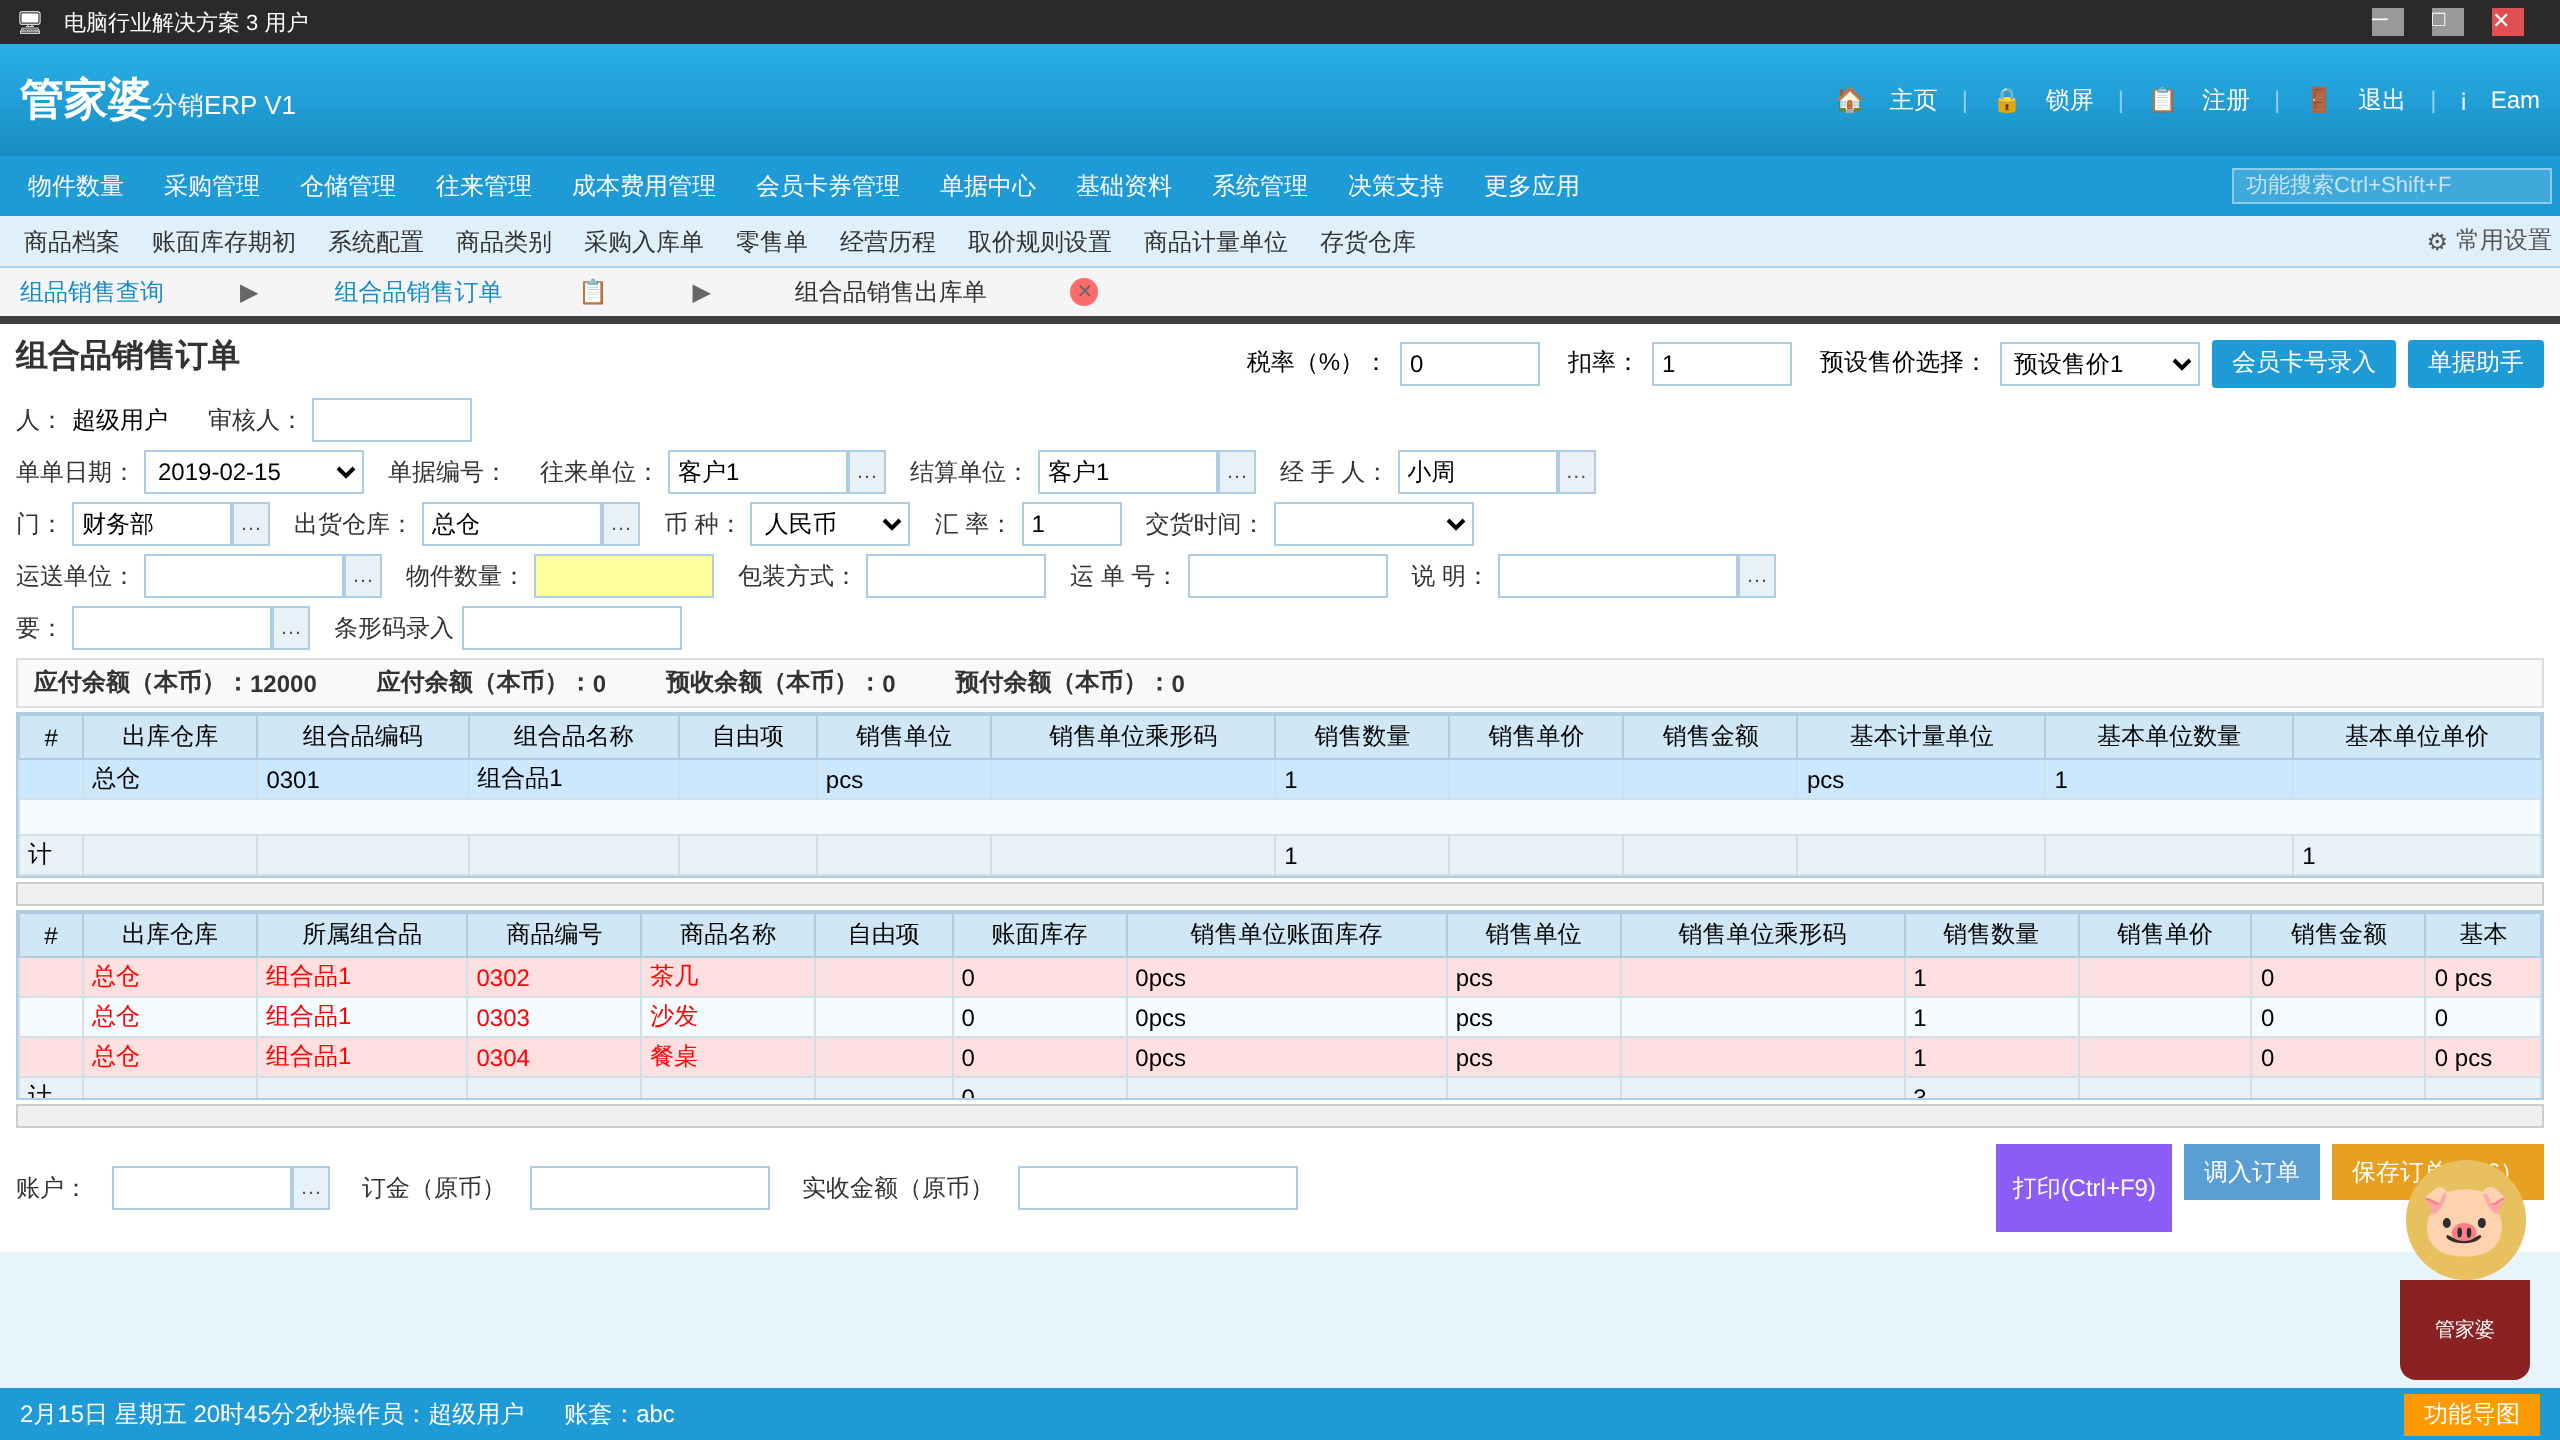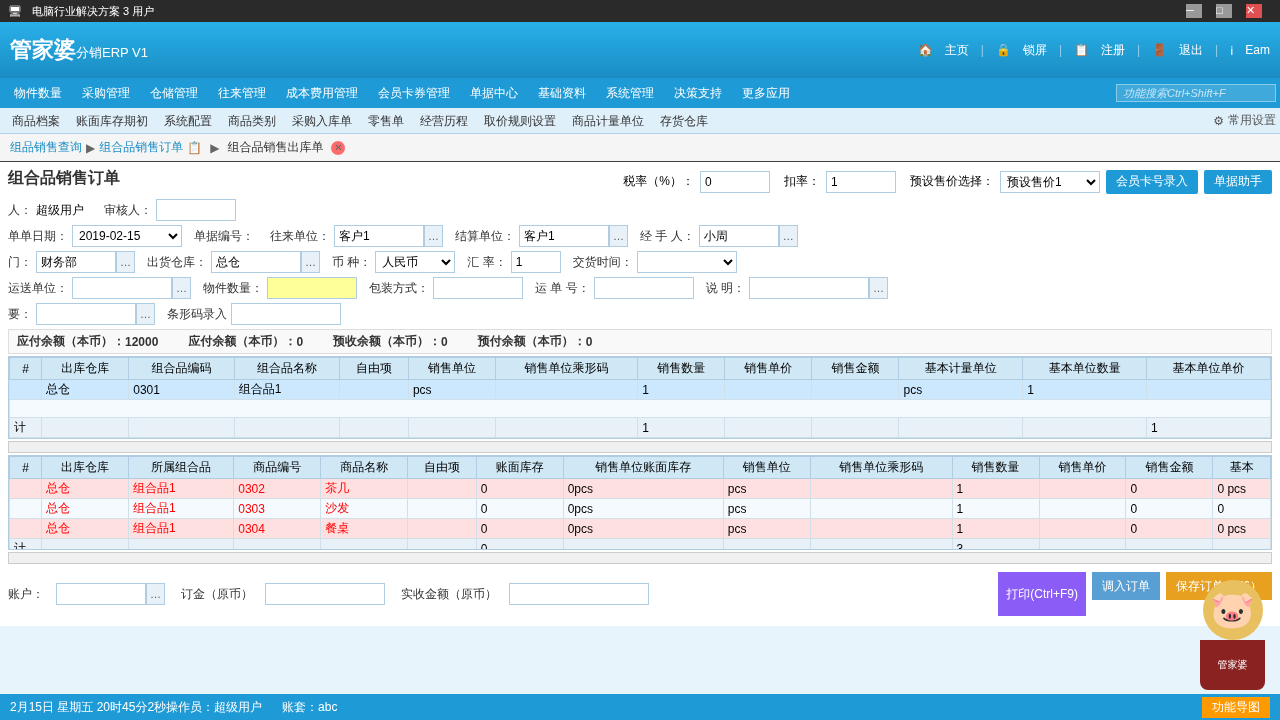--- a/index.html
+++ b/index.html
@@ -15,30 +15,30 @@
     .header { background: linear-gradient(to bottom, #29b0e8, #1a8cc4); height: 56px; display: flex; align-items: center; padding: 16px 10px; }
     .logo { color: white; font-size: 22px; font-weight: bold; margin-right: 20px; }
     .logo-sub { font-size: 13px; font-weight: normal; }
     .header-right { margin-left: auto; display: flex; align-items: center; gap: 12px; color: white; font-size: 12px; }
     .header-right a { color: white; text-decoration: none; cursor: pointer; }
     .header-right .sep { color: rgba(255,255,255,0.5); }
 
     
     .main-nav { background: #1e9ad6; height: 30px; display: flex; align-items: center; padding: 0 4px; }
     .main-nav a { color: white; text-decoration: none; padding: 0 10px; height: 30px; line-height: 30px; font-size: 12px; cursor: pointer; white-space: nowrap; }
-    .search-box { margin-left: auto; background: rgba(255,255,255,0.15); border: 1px solid rgba(255,255,255,0.4); color: white; padding: 2px 6px; font-size: 11px; width: 160px; font-style: italic; }
+    .search-box { margin-left: auto; background: rgba(255,255,255,0.15); border: 1px solid rgba(255,255,255,0.4); color: white; padding: 2px 6px; font-size: 11px; width: 160px; }
     .search-box::placeholder { color: rgba(255,255,255,0.7); }
 
     
     .sub-nav { background: #e0f0fb; height: 26px; display: flex; align-items: center; padding: 0 4px; border-bottom: 1px solid #b0d4ec; }
     .sub-nav a { color: #333; text-decoration: none; padding: 0 8px; height: 26px; line-height: 26px; font-size: 12px; cursor: pointer; white-space: nowrap; }
     .settings-btn { margin-left: auto; color: #555; cursor: pointer; font-size: 12px; display: flex; align-items: center; gap: 4px; }
 
     
-    .breadcrumb { background: #f5f5f5; height: 28px; display: flex; align-items: center; padding: 0 10px; border-bottom: 1px solid #404040; font-size: 12px; }
+    .breadcrumb { background: #f5f5f5; height: 28px; display: flex; align-items: center; padding: 0 10px; border-bottom: 4px solid #404040; font-size: 12px; gap: 34px; }
     .breadcrumb a { color: #1a8cc4; cursor: pointer; text-decoration: none; }
     .breadcrumb span { color: #666; margin: 0 4px; }
     .breadcrumb .current { color: #333; }
     .close-tab { width: 14px; height: 14px; background: #ff6b6b; border-radius: 50%; margin-left: 4px; display: inline-flex; align-items: center; justify-content: center; cursor: pointer; font-size: 10px; color: white; }
 
     
     .content { background: white; padding: 6px 8px; }
 
     
     .page-title { font-size: 16px; font-weight: bold; color: #333; margin-bottom: 6px; }

